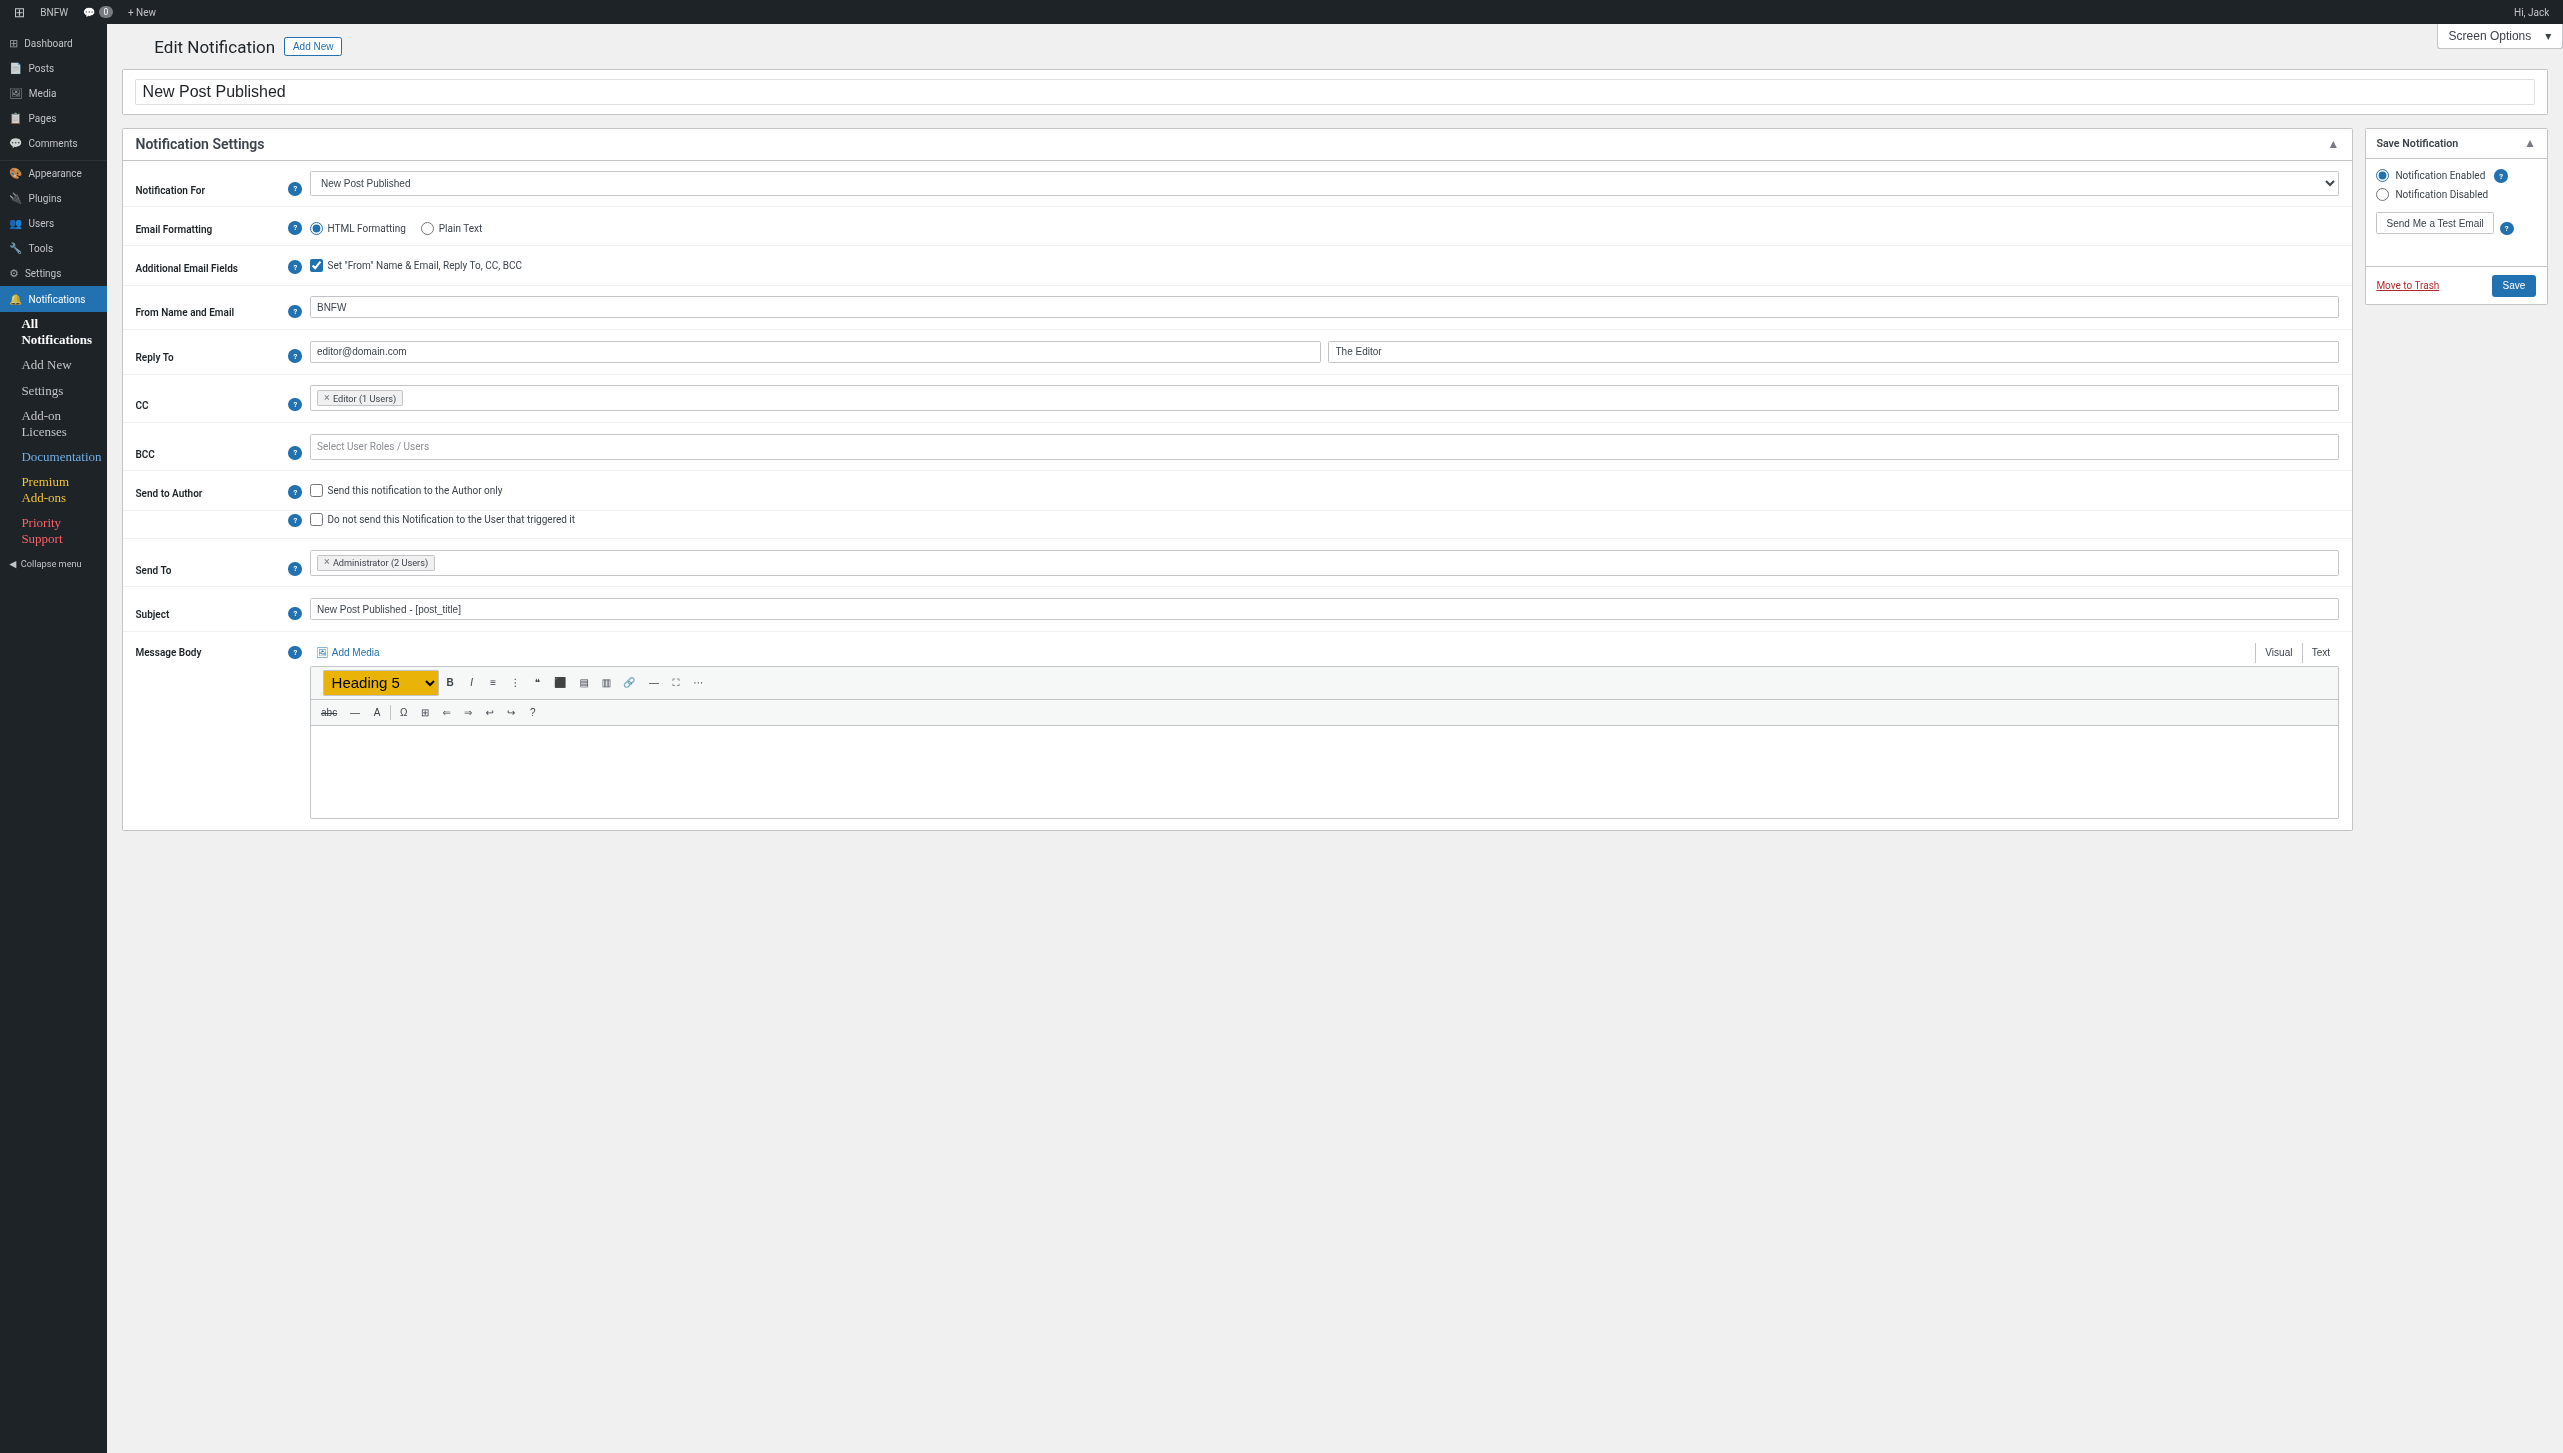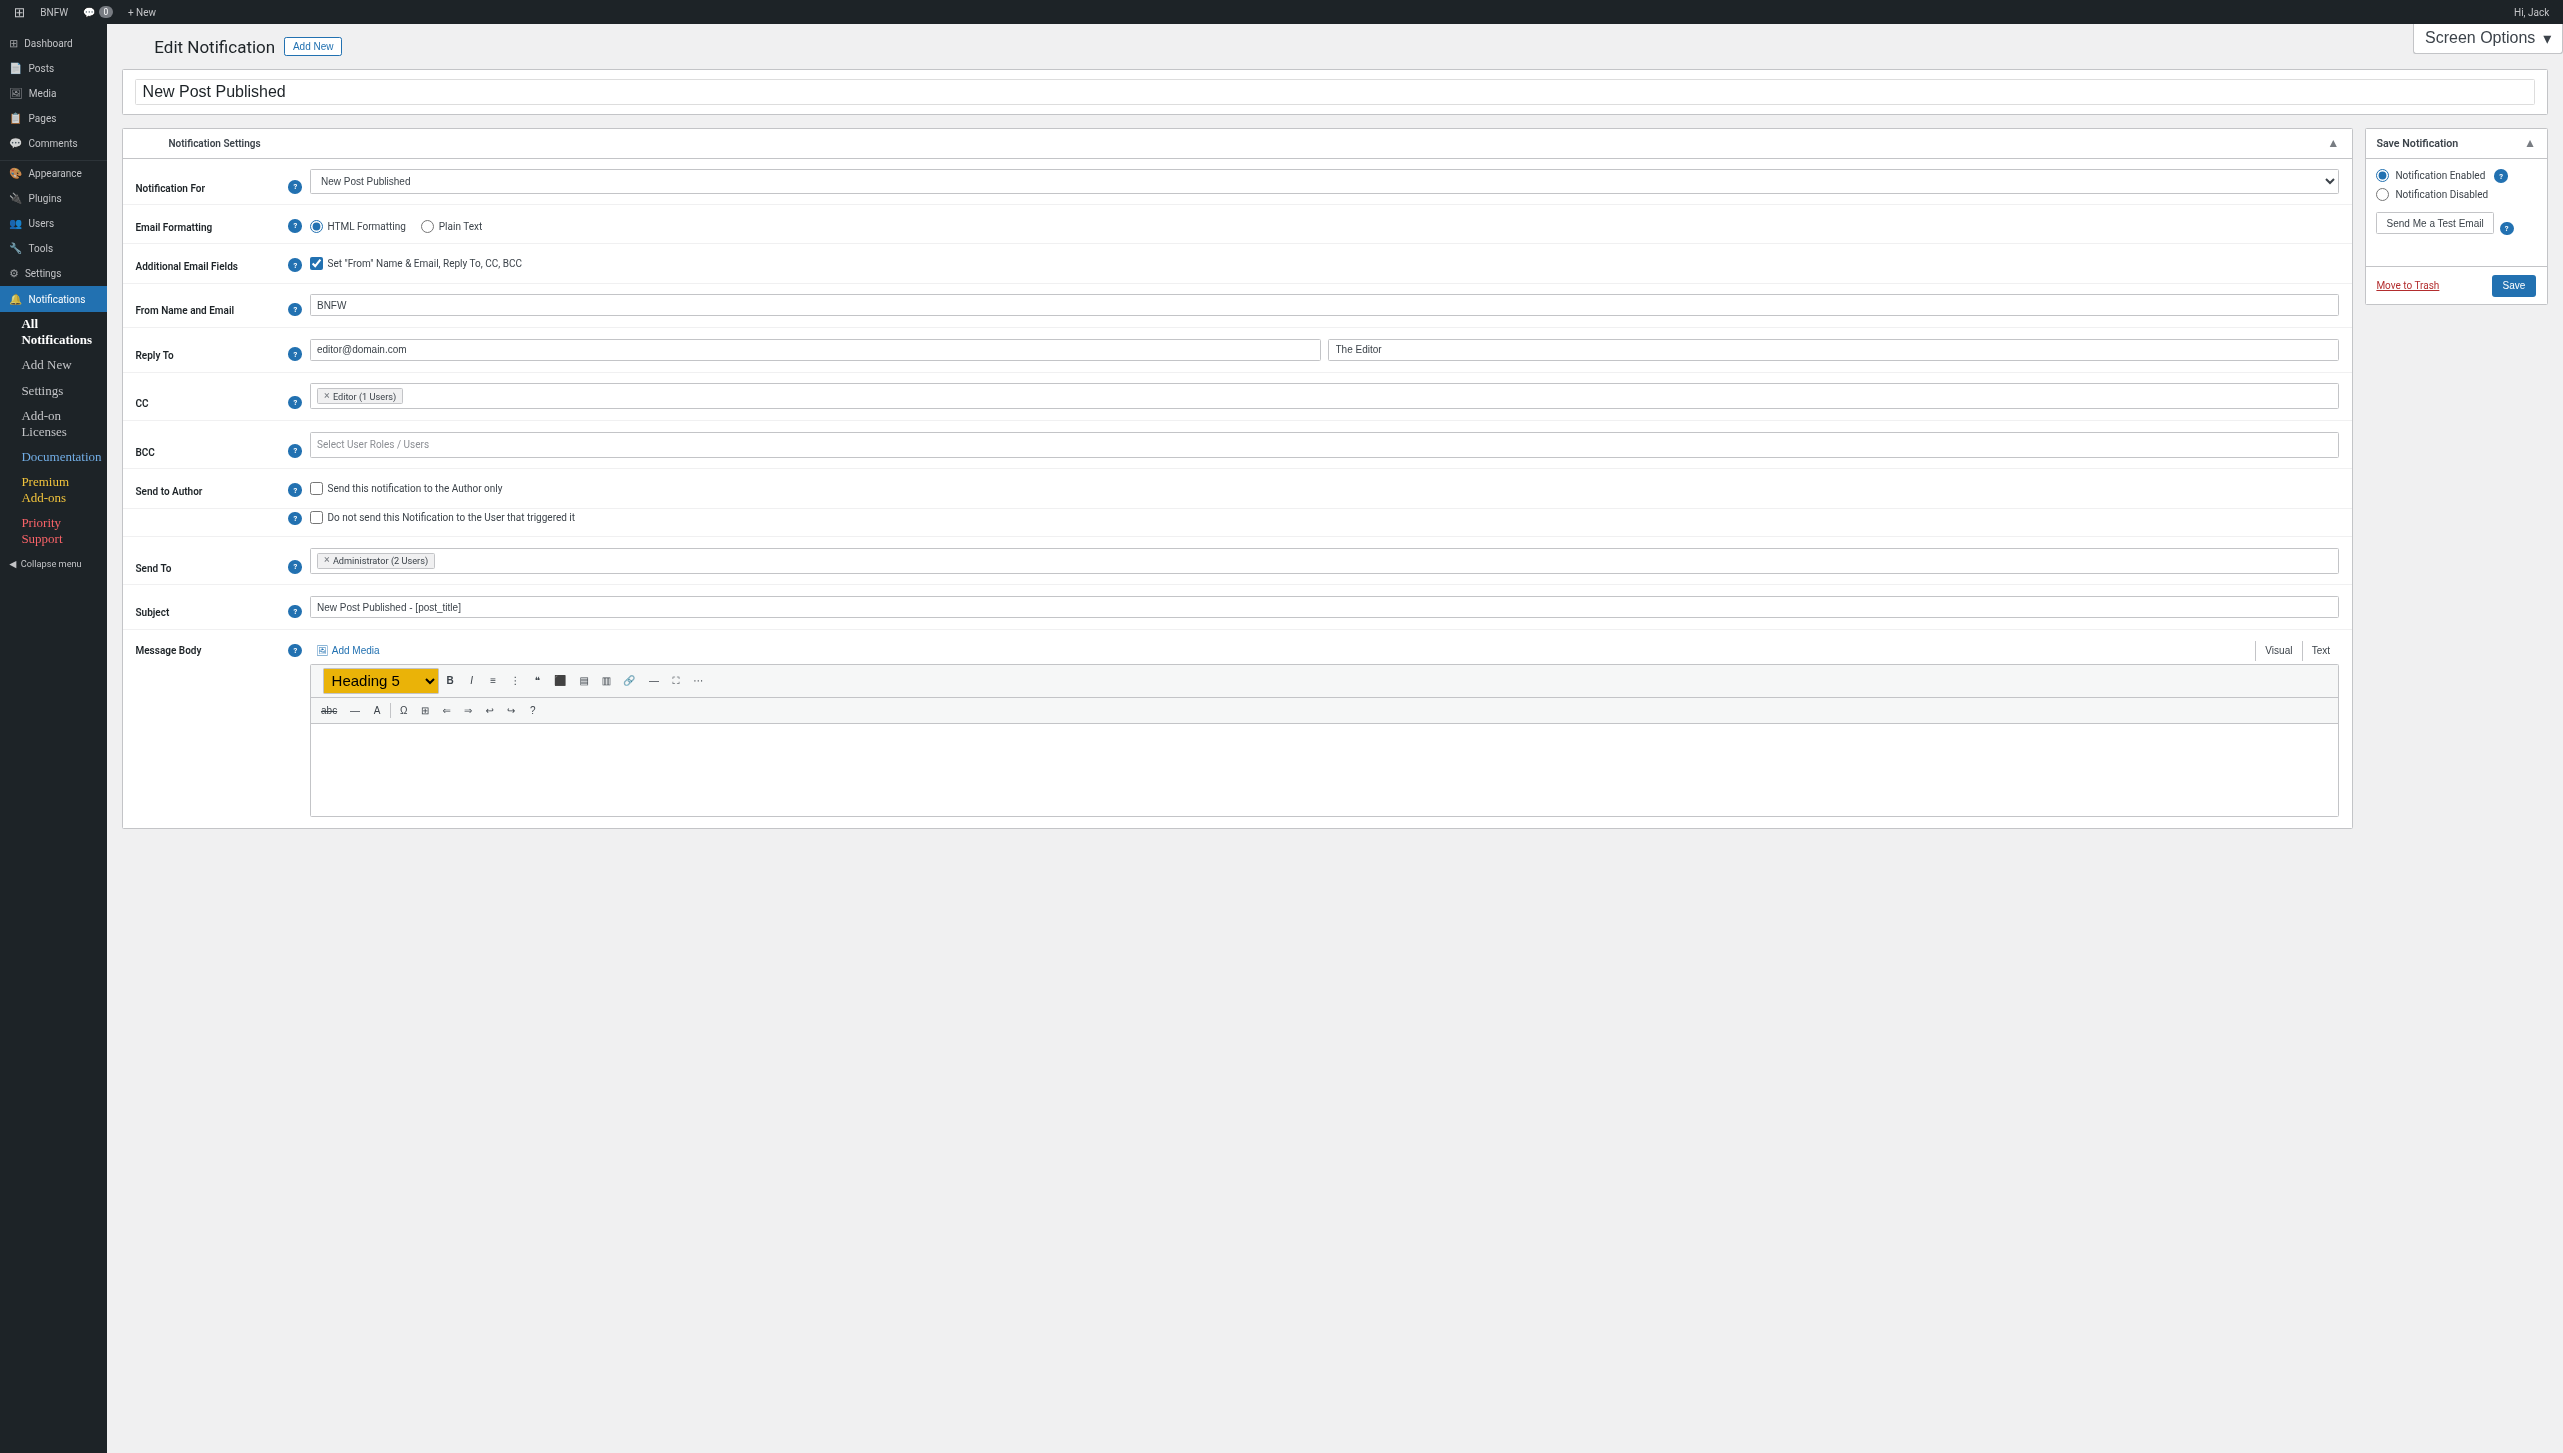--- a/index.html
+++ b/index.html
@@ -106,24 +106,24 @@
       top: 24.4px;
       right: 0;
       z-index: 100;
     }
     .screen-options-btn {
       background: #fff;
       border: 0.8px solid #c3c4c7;
       border-top: none;
       padding: 4.6px 10.7px;
       cursor: pointer;
-      font-size: 16px;
+      font-size: 12px;
       color: #3c434a;
       display: flex;
-      gap: 8px;
+      gap: 14px;
       border-radius: 0 0 3.1px 3.1px;
     }
 
     
     .notification-title-box {
       background: #fff;
       border: 0.8px solid #c3c4c7;
       padding: 9.2px 12.2px;
       margin-bottom: 12.2px;
       border-radius: 1.5px;
@@ -154,21 +154,21 @@
       margin-bottom: 12.2px;
     }
     .panel-header {
       display: flex;
       align-items: center;
       justify-content: space-between;
       padding: 7.6px 12.2px;
       background: #fff;
       border-bottom: 0.8px solid #c3c4c7;
     }
-    .panel-header-title { font-weight: 600; font-size: 10px; margin-left: 33px; }
+    .panel-header-title { font-weight: 600; font-size: 14px; }
     .panel-collapse-btn { background: none; border: none; cursor: pointer; color: #787c82; font-size: 12.2px; }
 
     
     .settings-row {
       display: flex;
       align-items: flex-end;
       padding: 10.7px 12.2px;
       border-bottom: 0.8px solid #f0f0f1;
     }
     .settings-row:last-child { border-bottom: none; }

